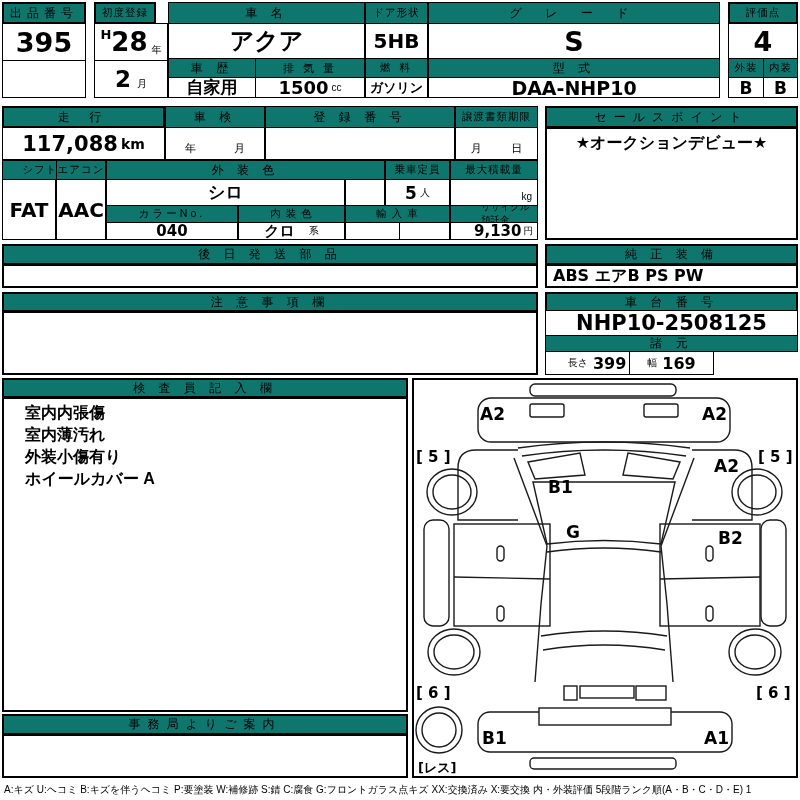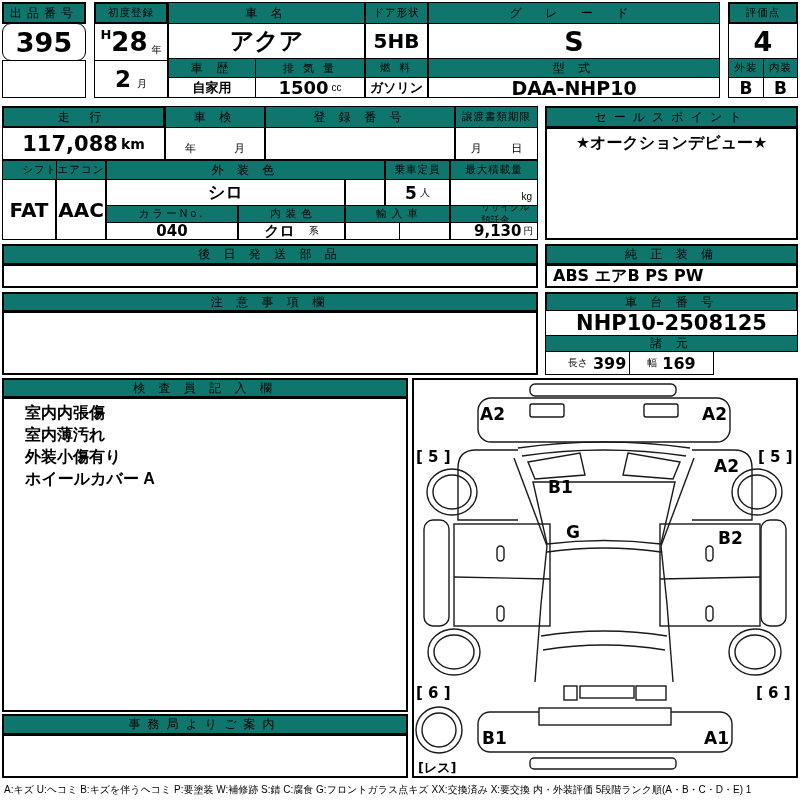--- a/index.html
+++ b/index.html
@@ -21,38 +21,38 @@
   svg text{font-family:"DejaVu Sans","Liberation Sans",sans-serif;font-weight:bold;fill:#000;stroke:none;}
   .footer{position:absolute;left:4px;top:783px;width:792px;font-size:10px;letter-spacing:0;
           font-family:"Liberation Sans",sans-serif;white-space:nowrap;}
 </style>
 </head>
 <body>
 
 <div class="sheet">
 
   <div class="cell hdr b2" style="left:2px;top:2px;width:84px;height:22px;">出品番号</div>
-  <div class="cell val" style="left:2px;top:23px;width:84px;height:38px;font-size:27px;border-radius:9px;">395</div>
+  <div class="cell val" style="left:2px;top:23px;width:84px;height:38px;font-size:27px;">395</div>
   <div class="cell" style="left:2px;top:60px;width:84px;height:38px;"></div>
 
-  <div class="cell hdr b2 tight" style="left:94px;top:2px;width:74px;height:22px;">初度登録</div>
+  <div class="cell hdr b2 tight" style="left:94px;top:2px;width:62px;height:22px;">初度登録</div>
   <div class="cell" style="left:94px;top:23px;width:74px;height:38px;">
     <span class="val" style="font-size:13px;align-self:flex-start;margin-top:3px;">H</span>
     <span class="val" style="font-size:26px;">28</span>
     <span style="font-size:10px;align-self:flex-end;margin:0 0 3px 4px;">年</span>
   </div>
   <div class="cell" style="left:94px;top:60px;width:74px;height:38px;">
     <span class="val" style="font-size:23px;">2</span>
     <span style="font-size:10px;align-self:flex-end;margin:0 0 6px 6px;">月</span>
   </div>
 
   <div class="cell hdr" style="left:168px;top:2px;width:197px;height:22px;">車 名</div>
   <div class="cell val" style="left:168px;top:23px;width:197px;height:36px;font-size:24px;">アクア</div>
   <div class="cell hdr" style="left:168px;top:58px;width:88px;height:20px;">車 歴</div>
-  <div class="cell val" style="left:168px;top:77px;width:88px;height:21px;font-size:13px;">自家用</div>
+  <div class="cell val" style="left:168px;top:77px;width:88px;height:21px;font-size:17px;">自家用</div>
   <div class="cell hdr tight" style="left:255px;top:58px;width:110px;height:20px;letter-spacing:3px;font-size:11px;">排 気 量</div>
   <div class="cell" style="left:255px;top:77px;width:110px;height:21px;">
     <span class="val" style="font-size:18px;">1500</span>
     <span class="unit">cc</span>
   </div>
 
   <div class="cell hdr tight" style="left:365px;top:2px;width:63px;height:22px;">ドア形状</div>
   <div class="cell val" style="left:365px;top:23px;width:63px;height:36px;font-size:20px;">5HB</div>
   <div class="cell hdr tight" style="left:365px;top:58px;width:63px;height:20px;letter-spacing:3px;">燃 料</div>
   <div class="cell val" style="left:365px;top:77px;width:63px;height:21px;font-size:13px;">ガソリン</div>

